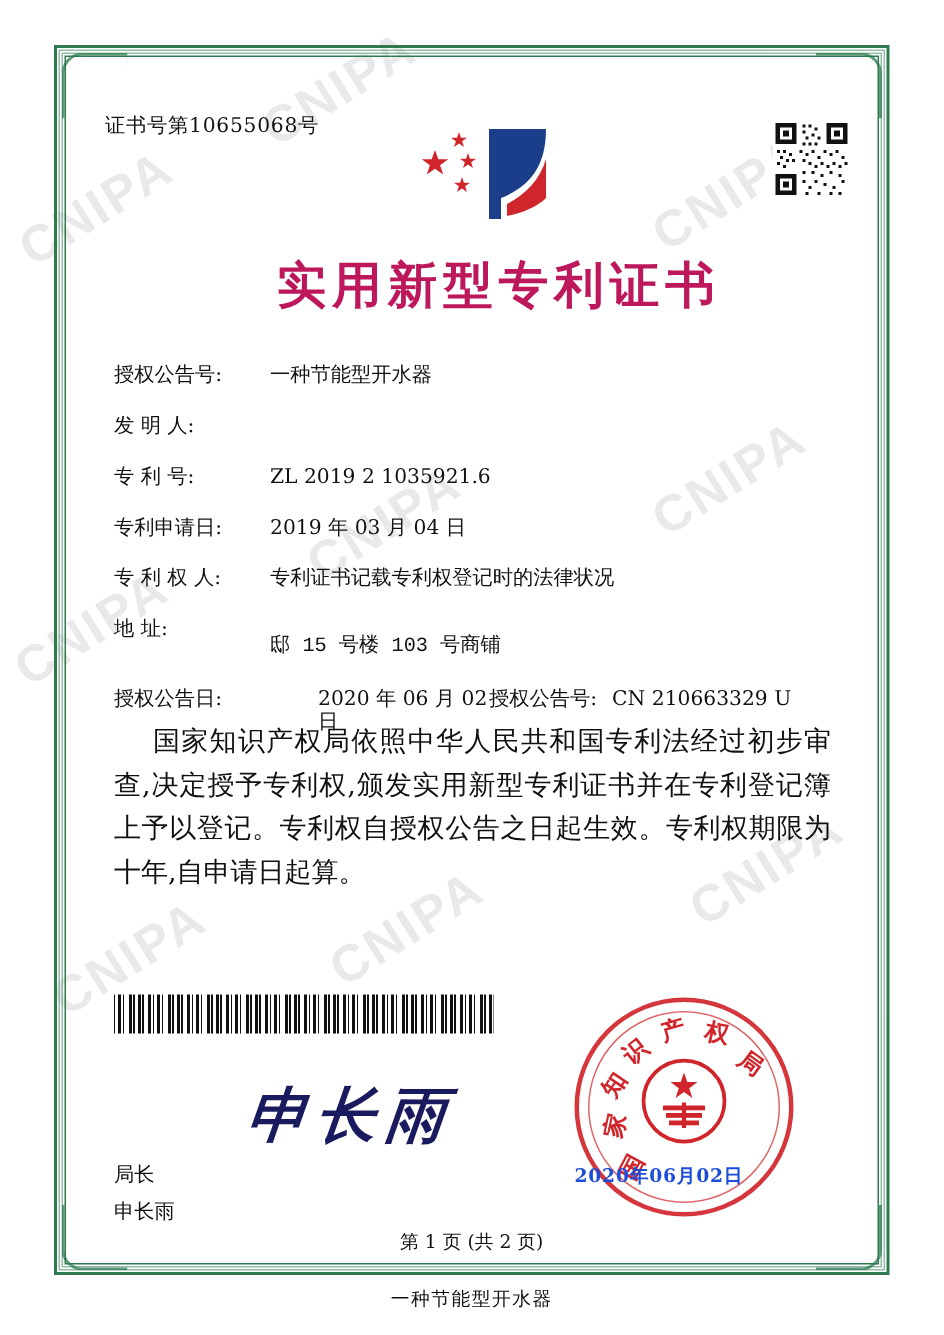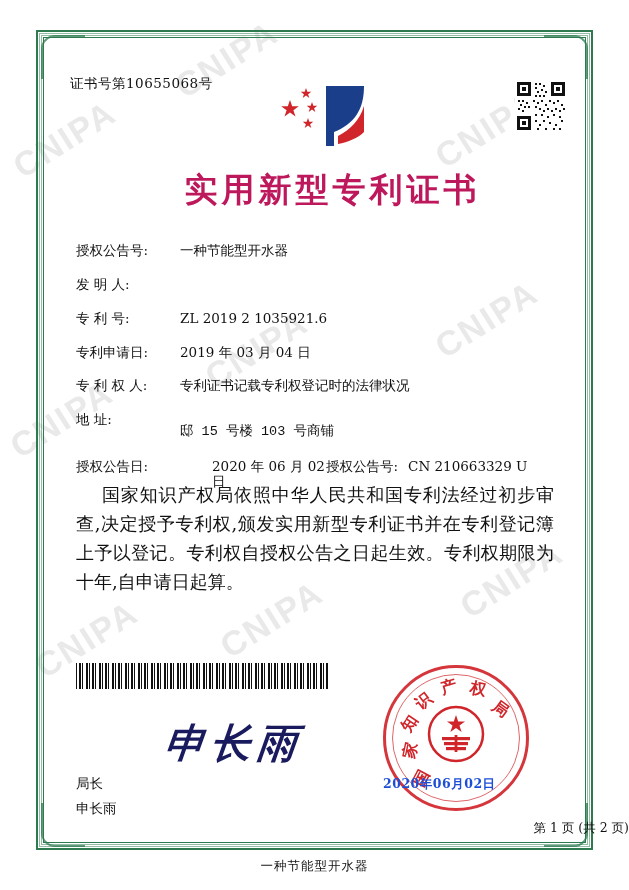--- a/index.html
+++ b/index.html
@@ -233,21 +233,21 @@
     color: #1d4ed8;
     font-size: 12.5px;
     font-weight: bold;
     letter-spacing: .5px;
   }
 
   
   .page-no {
     position: absolute;
     left: 0; right: 0; top: 820px;
-    text-align: right;
+    text-align: center;
     font-size: 12.5px;
   }
   .footnote {
     position: absolute;
     left: 0; right: 0; top: 858px;
     text-align: center;
     font-size: 12.5px;
     color: #111;
     letter-spacing: 1px;
   }

